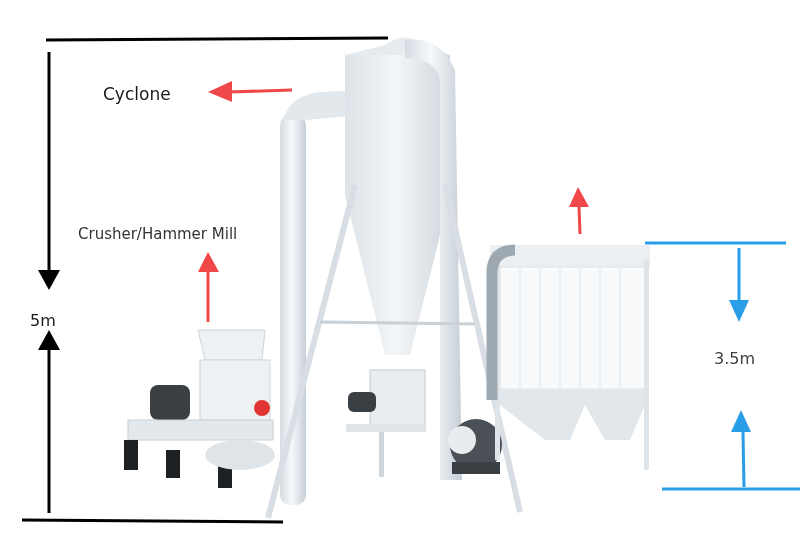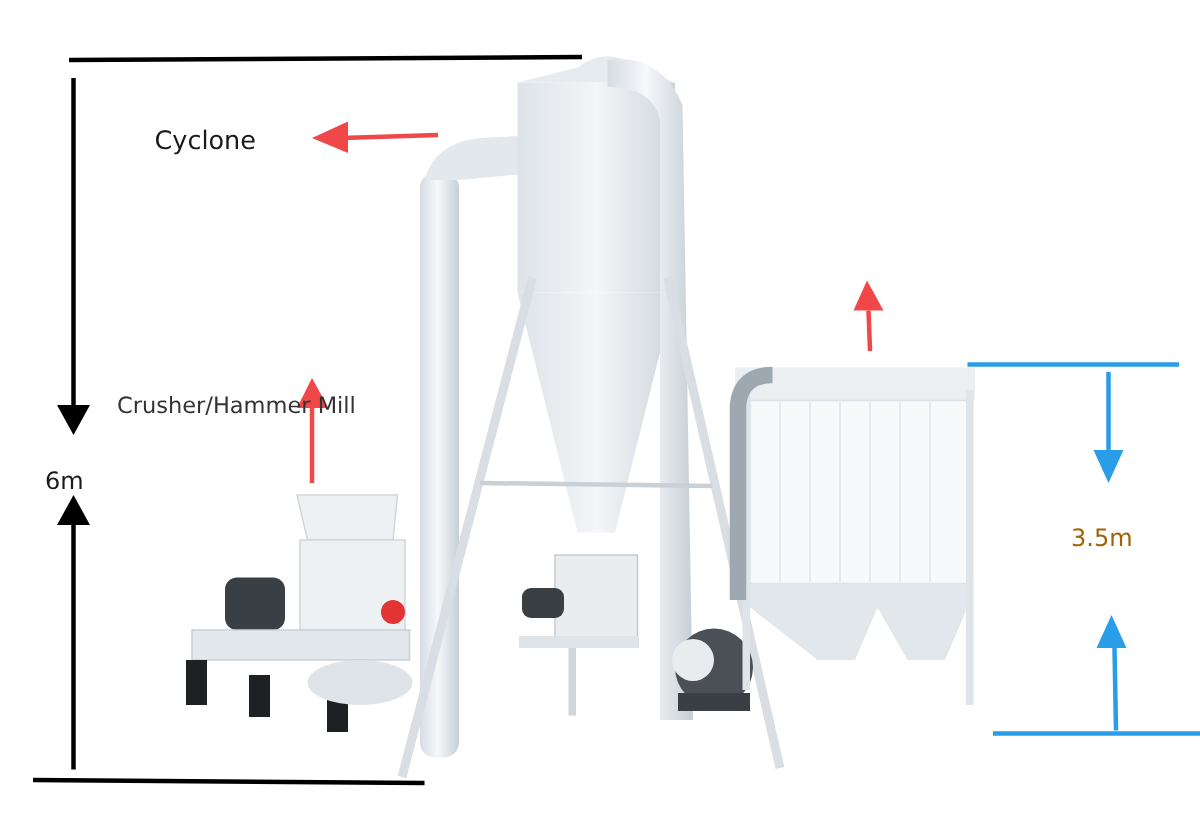--- a/index.html
+++ b/index.html
@@ -1,23 +1,23 @@
 <!DOCTYPE html>
 <html><head>
 <meta charset="utf-8">
 <style>
   html, body { margin:0; padding:0; background:#ffffff; }
   body { width:800px; height:552px; position:relative; overflow:hidden; font-family:"DejaVu Sans", sans-serif; }
   .stage { position:absolute; left:0; top:0; width:800px; height:552px; }
   .label { position:absolute; white-space:nowrap; color:#1a1a1a; }
   .lbl-cyclone { left:103px; top:84px; font-size:17px; }
-  .lbl-crusher { left:78px; top:225px; font-size:15px; color:#333;margin-top:36px; }
+  .lbl-crusher { left:78px; top:225px; font-size:15px; color:#333; }
   .lbl-bag { left:548px; top:151px; font-size:17px; }
   .lbl-5m { left:30px; top:311px; font-size:16px; }
-  .lbl-35m { left:714px; top:349px; font-size:16px; color:#a16207; }
+  .lbl-35m { left:714px; top:349px; font-size:16px; color:#404040; }
   svg { position:absolute; left:0; top:0; }
 </style>
 </head>
 <body>
 
 <div class="stage">
   <svg width="800" height="552" viewBox="0 0 800 552">
     <defs>
       <linearGradient id="pipe" x1="0" x2="1">
         <stop offset="0" stop-color="#d5dce2"></stop>
@@ -112,15 +112,15 @@
       <polygon points="208,92 232,81 232,102" fill="#f04848"></polygon>
       <line x1="208" y1="272" x2="208" y2="322" stroke="#f04848" stroke-width="3"></line>
       <polygon points="198,272 219,272 208,252" fill="#f04848"></polygon>
       <line x1="579" y1="207" x2="580" y2="234" stroke="#f04848" stroke-width="3"></line>
       <polygon points="569,207 589,207 578,187" fill="#f04848"></polygon>
     </g>
   </svg>
 
   <div class="label lbl-cyclone">Cyclone</div>
   <div class="label lbl-crusher">Crusher/Hammer Mill</div>
-  <div class="label lbl-5m">6m</div>
+  <div class="label lbl-5m">5m</div>
   <div class="label lbl-35m">3.5m</div>
 </div>
 
 </body></html>

